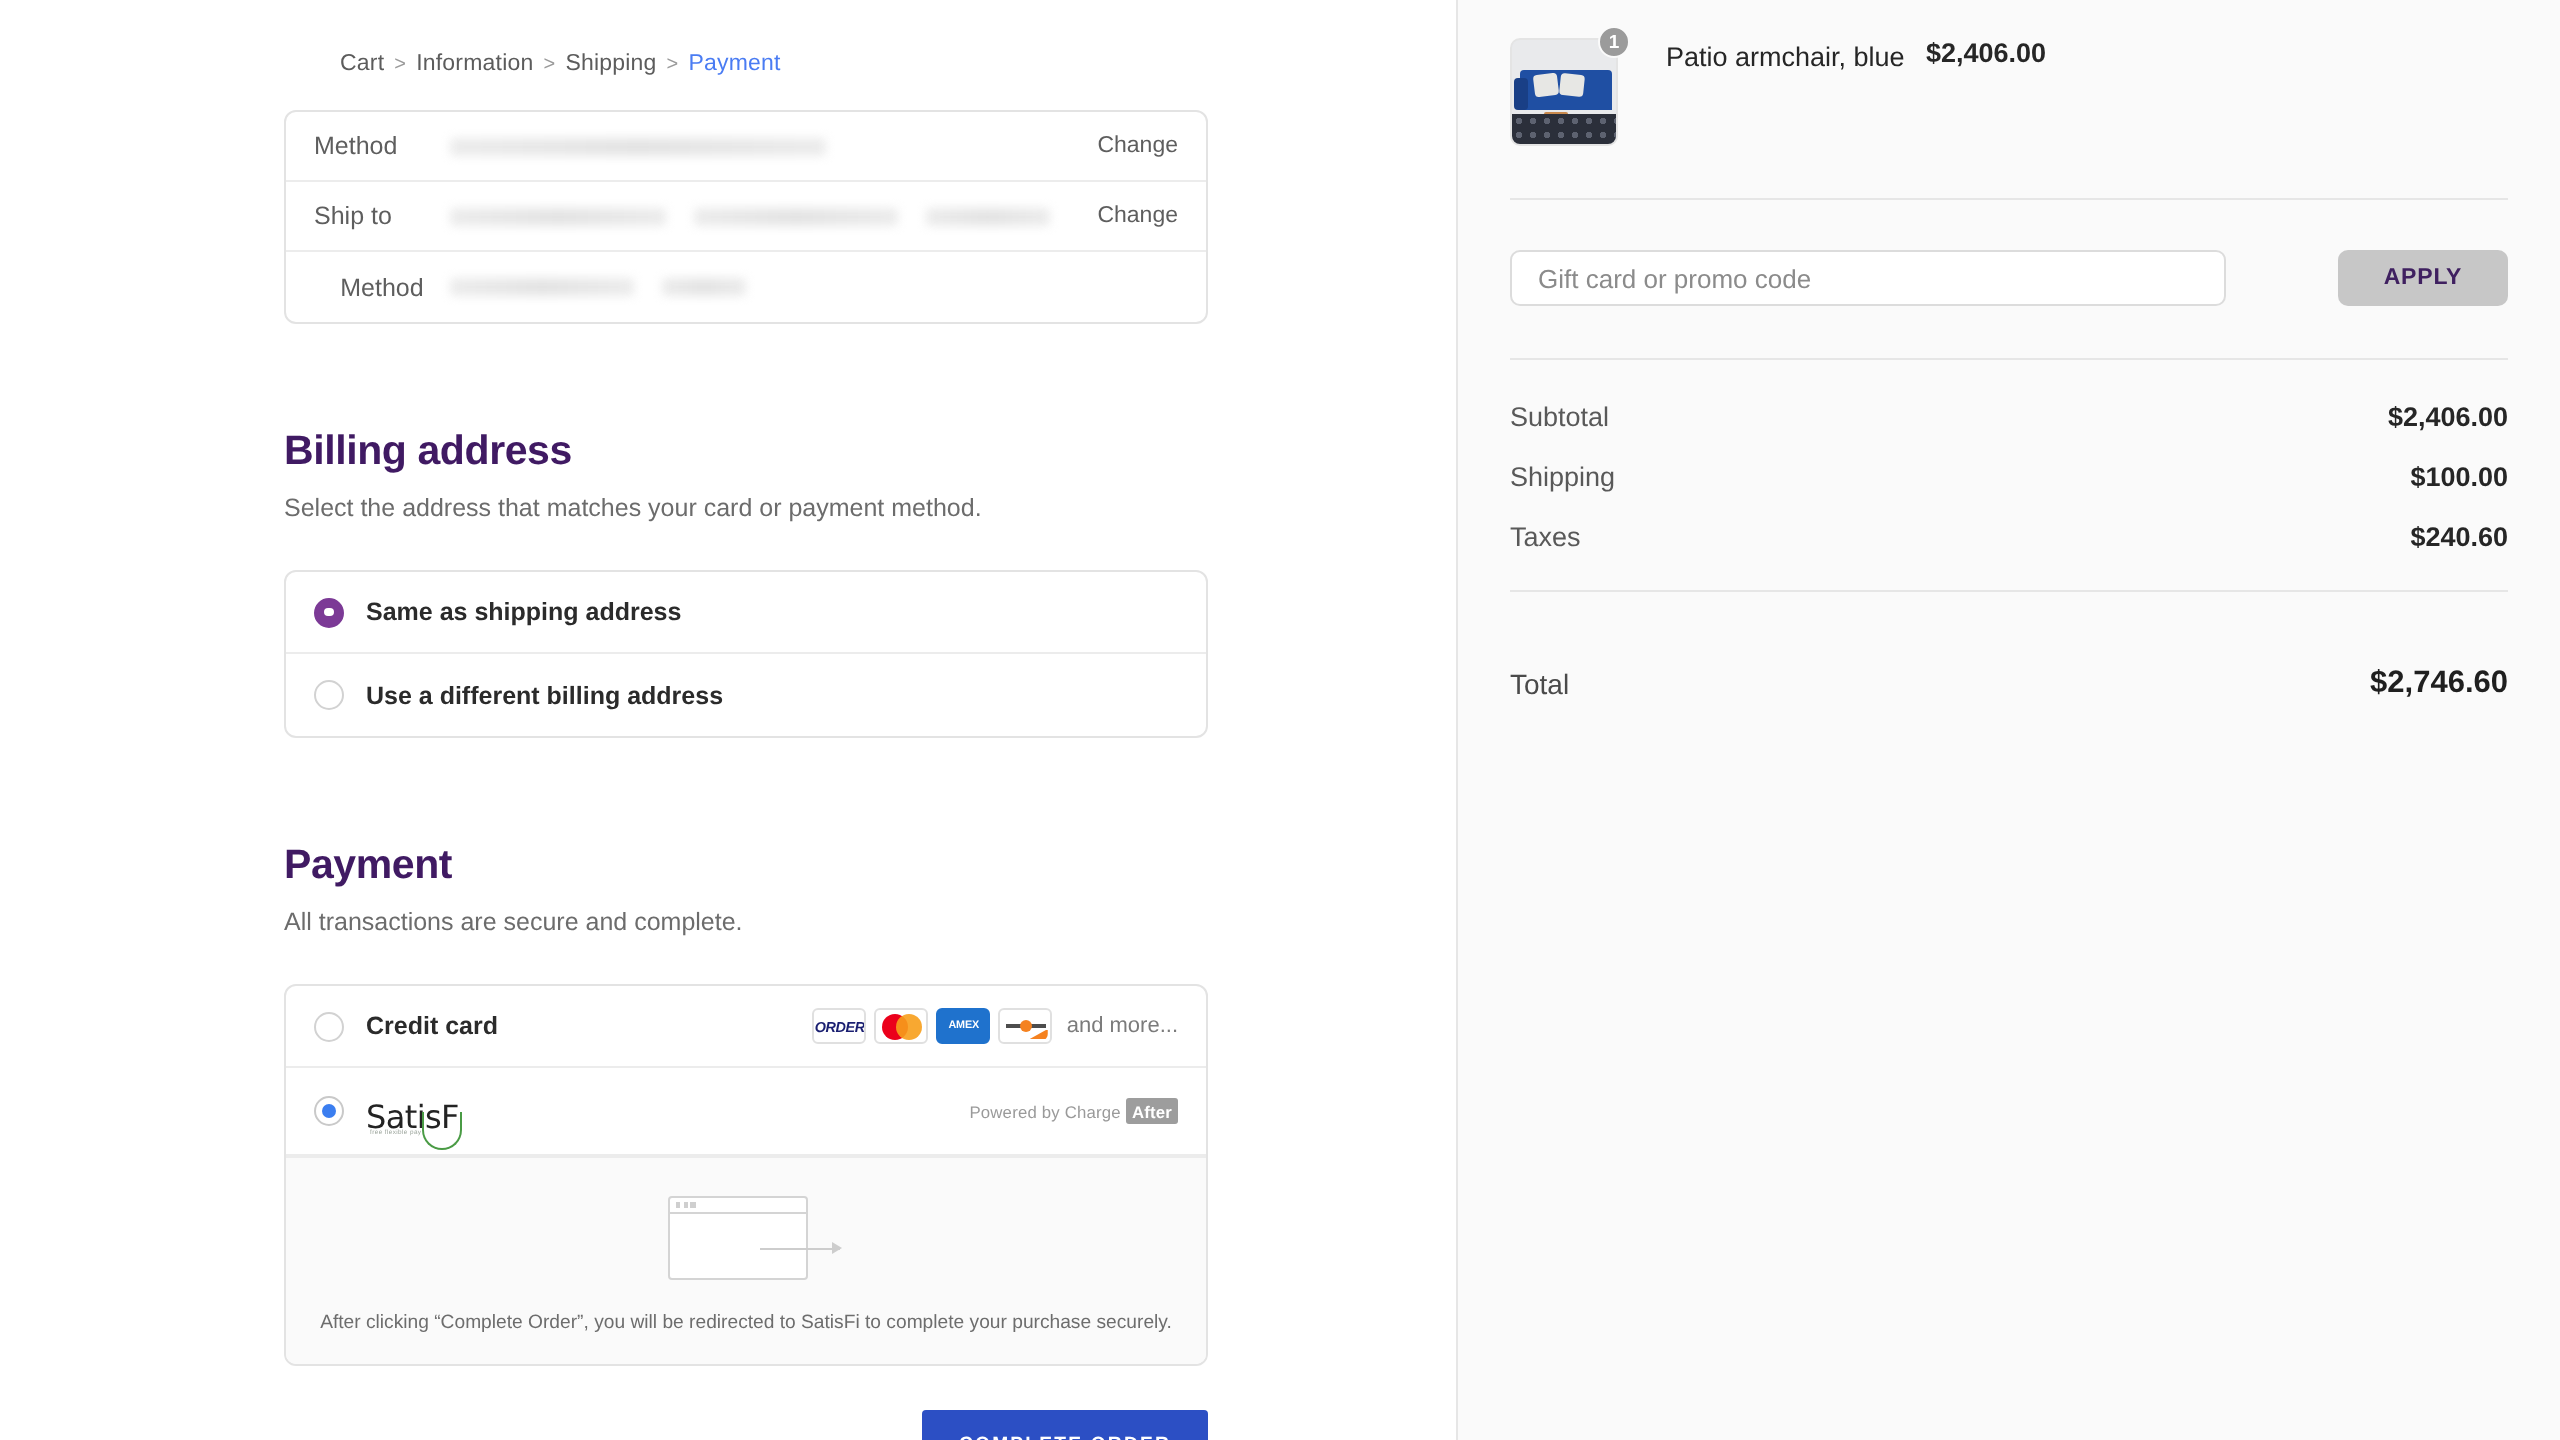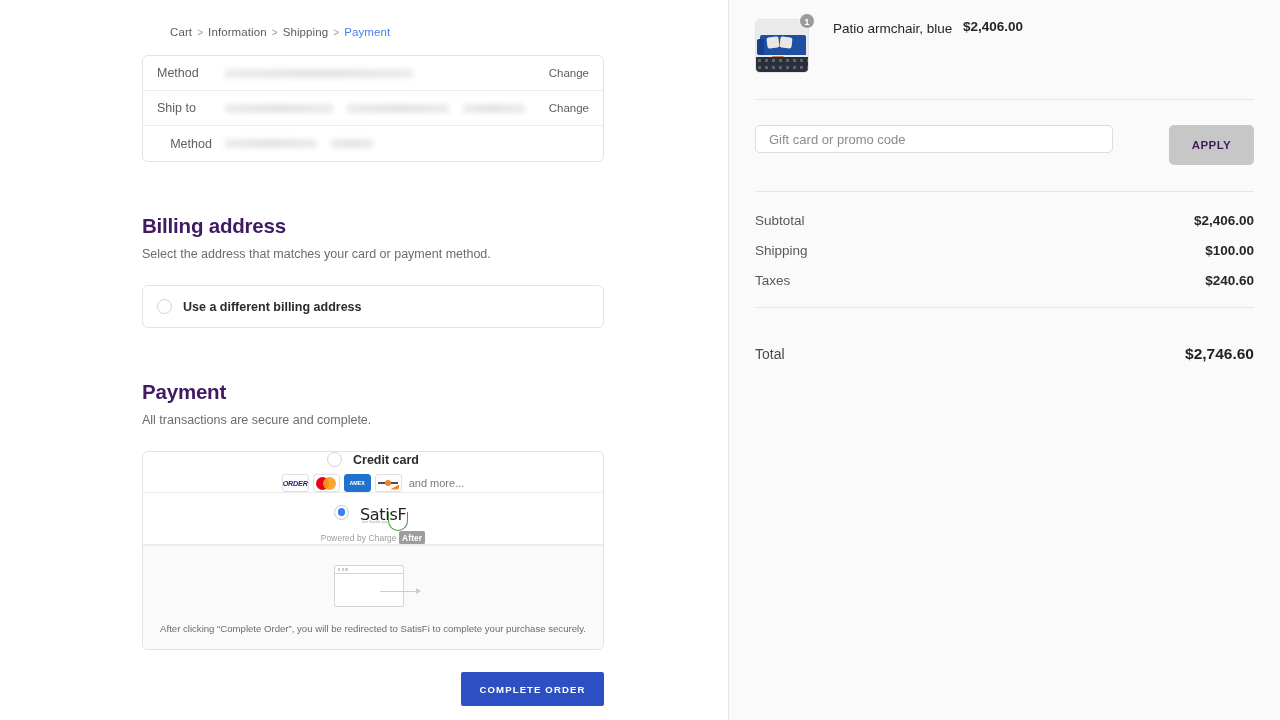--- a/index.html
+++ b/index.html
@@ -88,21 +88,21 @@
     content: ""; position: absolute; left: 4.2px; top: 4.2px;
     width: 4.6px; height: 4.6px; border-radius: 50%; background: #fff;
   }
   .radio.on-blue { border-color: #c9c9c9; background: #fff; }
   .radio.on-blue::after {
     content: ""; position: absolute; left: 2.8px; top: 2.8px;
     width: 7.4px; height: 7.4px; border-radius: 50%; background: #3b7ef0;
   }
 
   
-  .pay-row { justify-content: space-between; flex-direction: column; }
+  .pay-row { justify-content: space-between; }
   .pay-left { display: flex; align-items: center; }
   .pay-right { display: flex; align-items: center; }
 
   .cards { display: flex; align-items: center; gap: 4px; }
   .card-ic {
     width: 27px; height: 18px; border-radius: 3px;
     border: 1px solid #e0e0e0; background: #fff;
     display: flex; align-items: center; justify-content: center;
     overflow: hidden; flex: none;
   }
@@ -235,21 +235,21 @@
 
   .promo-row { display: flex; gap: 12px; margin-top: 25px; }
   .promo-input {
     flex: 1; height: 28px;
     border: 1px solid #dcdcdc; border-radius: 5px; background: #fff;
     padding: 0 13px; font-size: 13px; color: #262626;
     font-family: "Liberation Sans", sans-serif;
   }
   .promo-input::placeholder { color: #8b8b8b; }
   .apply-btn {
-    width: 85px; height: 40px; border: none; border-radius: 5px;
+    width: 85px; height: 28px; border: none; border-radius: 5px;
     background: #c7c7c7; color: #3f2060;
     font-family: "Liberation Sans", sans-serif;
     font-size: 11.5px; font-weight: bold; letter-spacing: .4px;
     cursor: pointer;
     margin-left: 44px;
   }
 
   .tot-row { display: flex; justify-content: space-between; align-items: center; margin-top: 15px; }
   .tot-row.first { margin-top: 21px; }
   .tot-label { font-size: 13.5px; color: #595959; }
@@ -301,20 +301,24 @@
           </div>
         </div>
 
       </div>
 
       <div class="section">
         <div class="sec-title">Billing address</div>
         <div class="sec-sub">Select the address that matches your card or payment method.</div>
 
         <div class="opt-card">
+          <div class="opt-row">
+            <span class="radio on-purple"></span>
+            <span class="opt-label">Same as shipping address</span>
+          </div>
           <div class="opt-row">
             <span class="radio"></span>
             <span class="opt-label">Use a different billing address</span>
           </div>
         </div>
       </div>
 
       <div class="section">
         <div class="sec-title">Payment</div>
         <div class="sec-sub">All transactions are secure and complete.</div>

